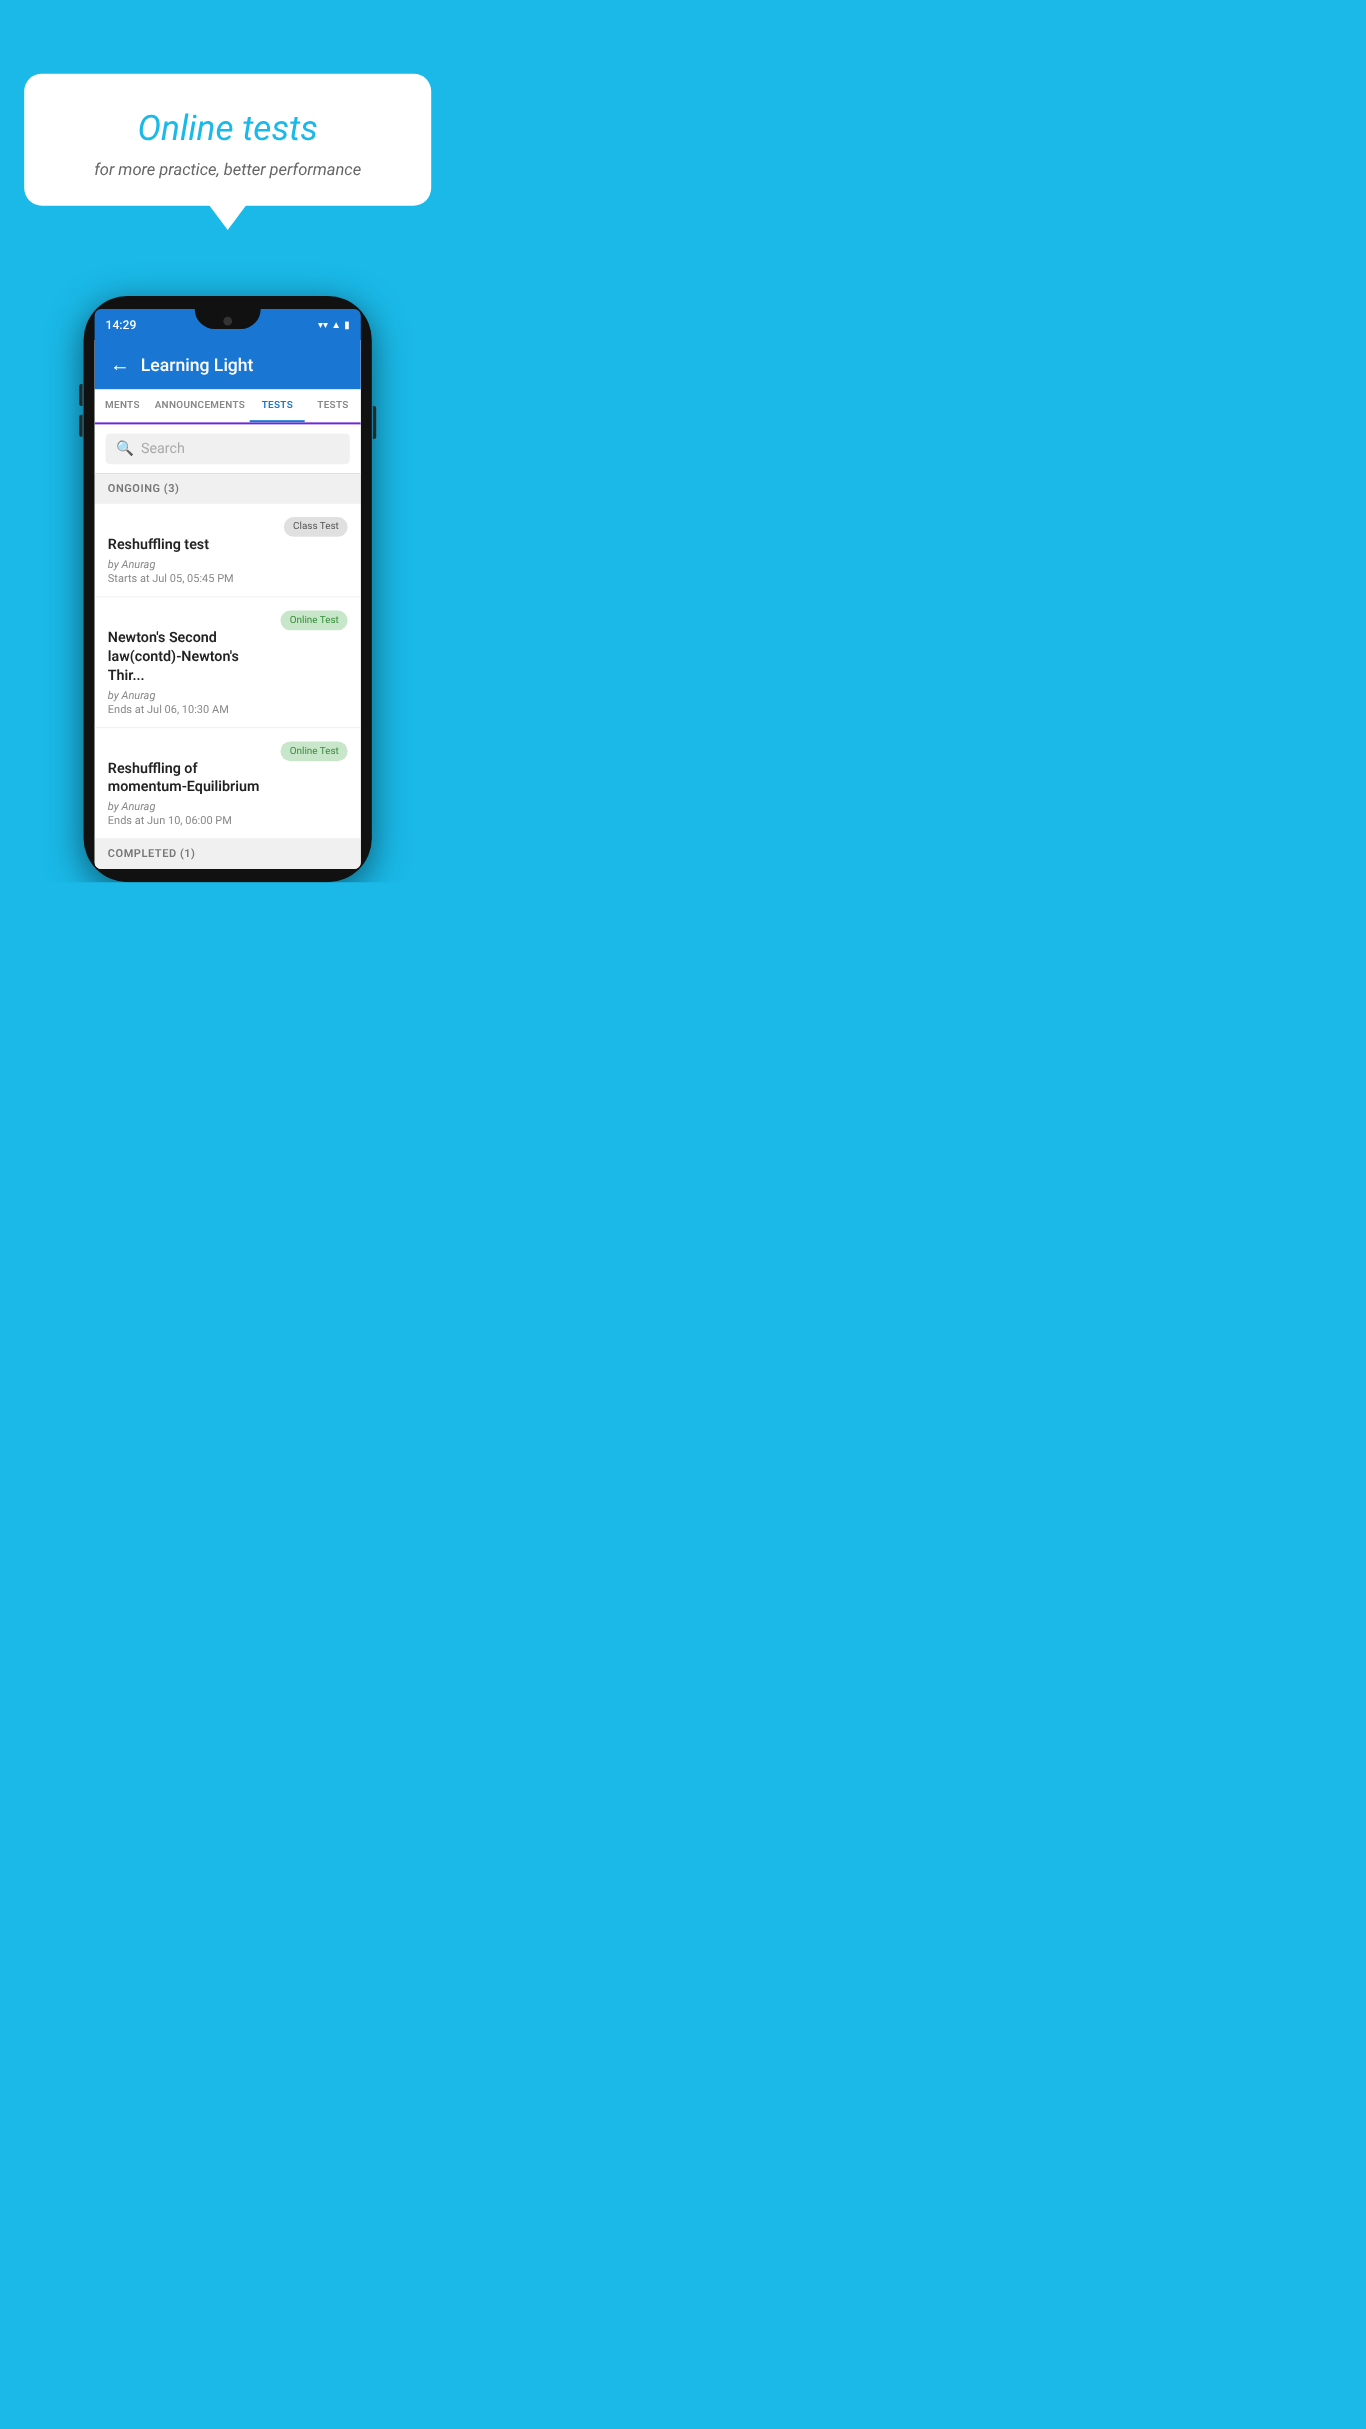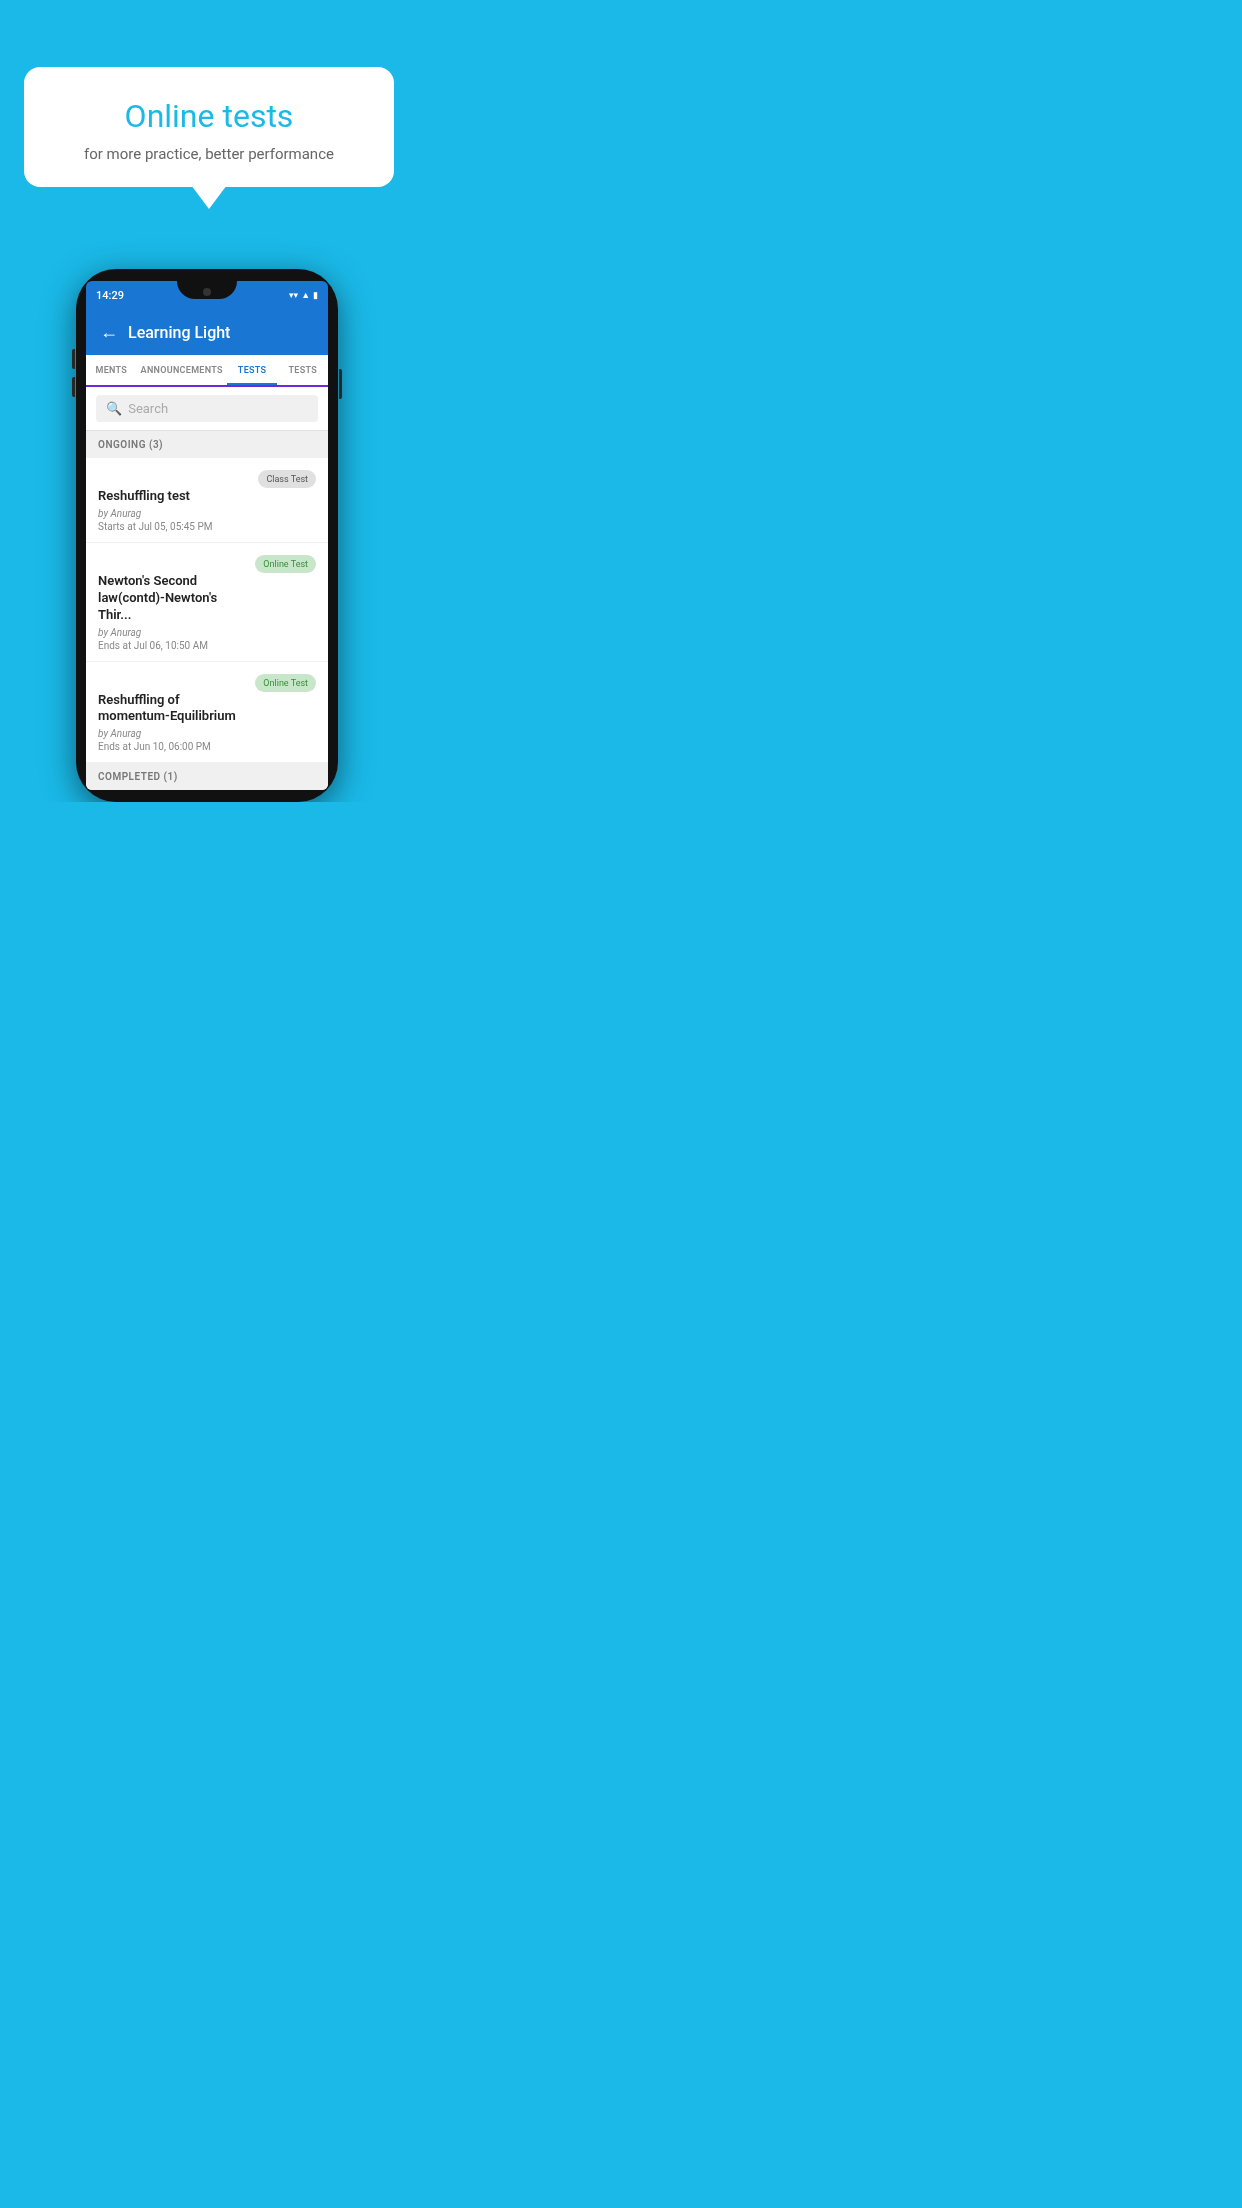--- a/index.html
+++ b/index.html
@@ -13,24 +13,25 @@
       display: flex;
       flex-direction: column;
       align-items: center;
       overflow-x: hidden;
     }
 
     
     .speech-bubble-container {
       width: 100%;
       display: flex;
-      justify-content: flex-end;
+      justify-content: center;
       margin-top: 55px;
       margin-bottom: 20px;
       padding: 12px 20px;
+      font-style: italic;
     }
 
     .speech-bubble {
       background: white;
       border-radius: 16px;
       padding: 30px 20px 24px 20px;
       width: 100%;
       max-width: 370px;
       position: relative;
       text-align: center;
@@ -387,21 +388,21 @@
           <div class="test-item-author">by Anurag</div>
           <div class="test-item-date">Starts at  Jul 05, 05:45 PM</div>
         </div>
         <span class="test-badge badge-class">Class Test</span>
       </div>
 
       <div class="test-item">
         <div class="test-item-content">
           <div class="test-item-title">Newton's Second law(contd)-Newton's Thir...</div>
           <div class="test-item-author">by Anurag</div>
-          <div class="test-item-date">Ends at  Jul 06, 10:50 AM</div>
+          <div class="test-item-date">Ends at  Jul 06, 10:30 AM</div>
         </div>
         <span class="test-badge badge-online">Online Test</span>
       </div>
 
       <div class="test-item">
         <div class="test-item-content">
           <div class="test-item-title">Reshuffling of momentum-Equilibrium</div>
           <div class="test-item-author">by Anurag</div>
           <div class="test-item-date">Ends at  Jun 10, 06:00 PM</div>
         </div>

